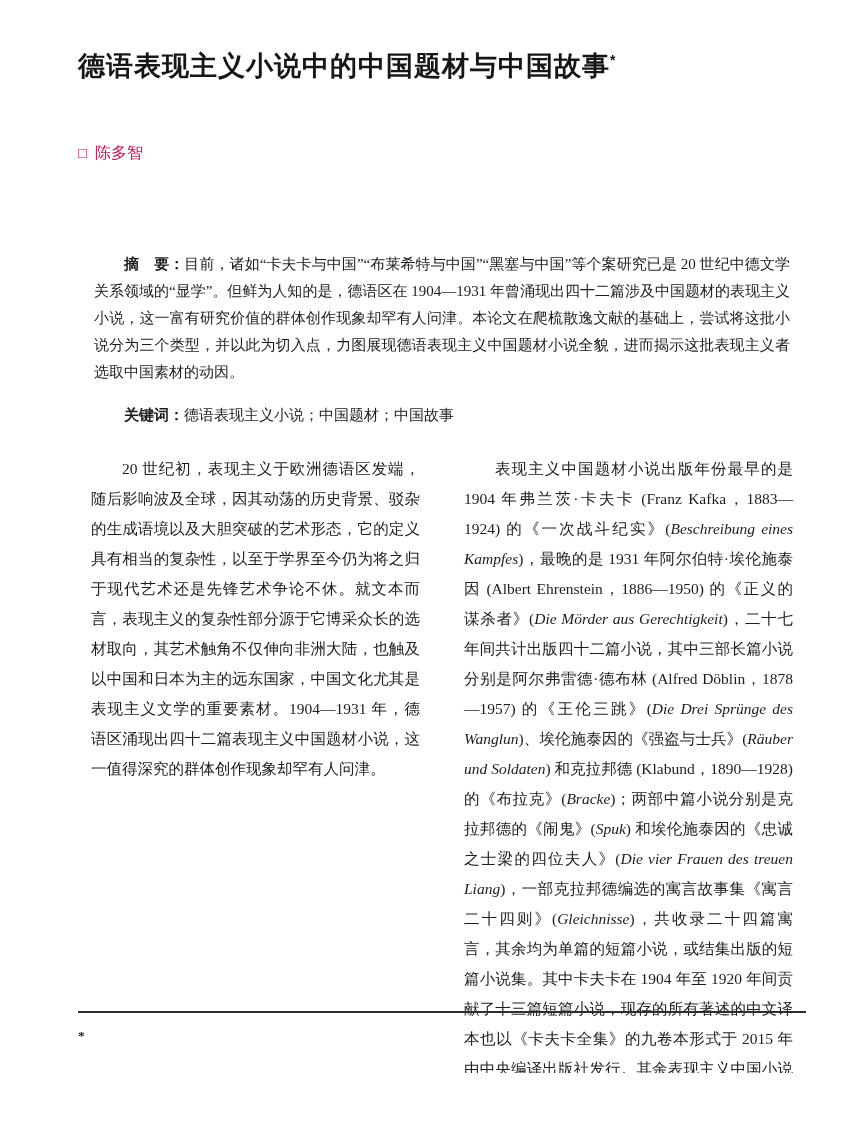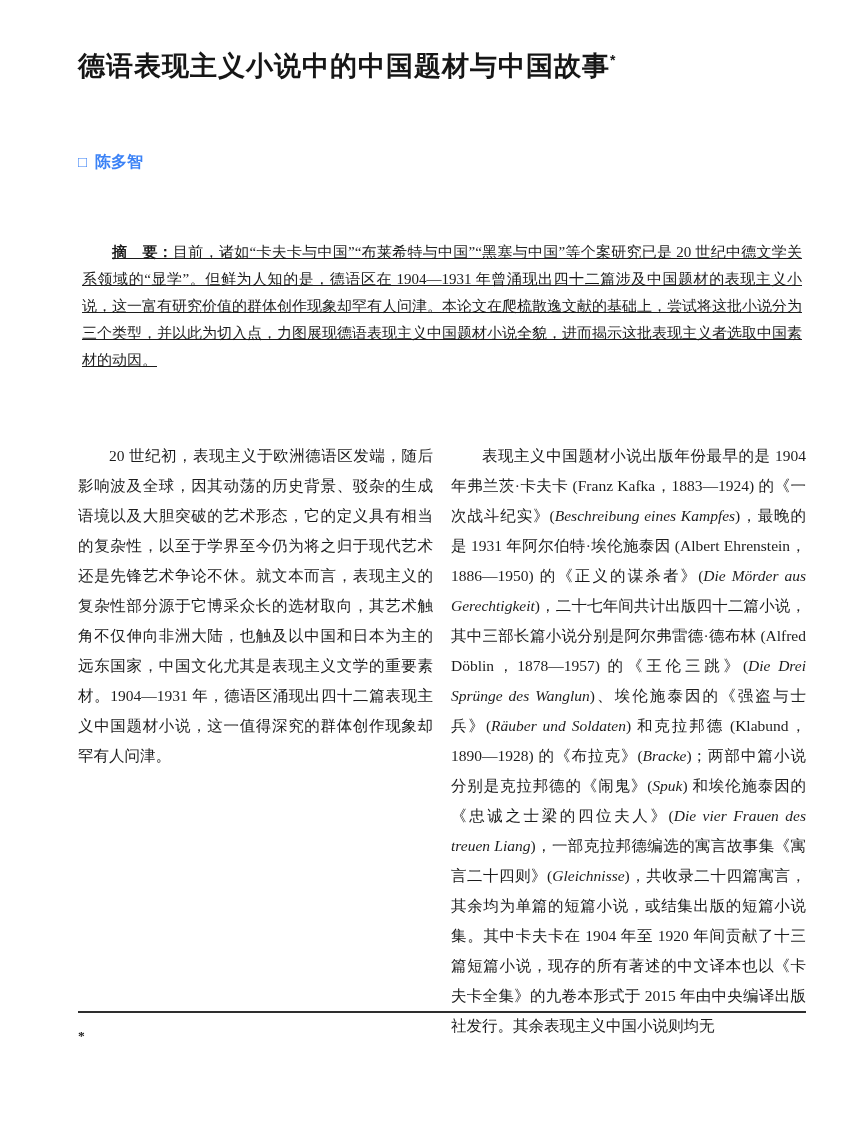--- a/index.html
+++ b/index.html
@@ -13,35 +13,35 @@
   }
   .abs{position:absolute;left:78px;right:61px;}
   .title{
     top:50px;margin:0;
     font-family:"Liberation Sans","DejaVu Sans",sans-serif;
     font-size:27px;font-weight:700;color:#161616;
     letter-spacing:1px;line-height:1.25;
   }
   .title sup{font-size:14px;vertical-align:super;}
   .author{
-    top:152px;
+    top:143px;
     font-family:"Liberation Sans","DejaVu Sans",sans-serif;
-    font-size:16px;color:#3b82f6;font-weight:bold;
+    font-size:16px;color:#be185d;
   }
   .author .marker{margin-right:8px;font-size:15px;}
   .meta{top:235px;font-size:15px;line-height:27px;color:#1c1c1c;}
-  .meta p{margin:4px;text-indent:2em;text-align:justify;text-decoration:underline;}
+  .meta p{margin:16px;text-indent:2em;text-align:justify;}
   .meta b{font-weight:700;}
   .doi-label{margin-left:34px;}
   .columns{
     top:441px;height:548px;
     display:flex;gap:18px;
   }
   .col{width:355px;font-size:15.5px;line-height:30px;text-align:justify;}
-  .col p{margin:0;text-indent:2em;}
+  .col p{margin:13px;text-indent:2em;}
   .col h2{
     margin:0;font-size:16px;font-weight:700;color:#141414;
     text-indent:0;line-height:30px;
   }
   .col i{font-style:italic;}
   .footnote{
     top:1011px;
     border-top:2px solid #2e2e2e;
     padding-top:9px;
     font-size:13.5px;line-height:27px;
@@ -66,20 +66,21 @@
 <div class="page">
 
   <h1 class="abs title"><span>德语表现主义小说中的中国题材与中国故事</span><sup>*</sup></h1>
 
   <div class="abs author">
     <span class="marker">□</span><span>陈多智</span>
   </div>
 
   <div class="abs meta">
     <p><b>摘　要：</b><span>目前，诸如“卡夫卡与中国”“布莱希特与中国”“黑塞与中国”等个案研究已是 20 世纪中德文学关系领域的“显学”。但鲜为人知的是，德语区在 1904—1931 年曾涌现出四十二篇涉及中国题材的表现主义小说，这一富有研究价值的群体创作现象却罕有人问津。本论文在爬梳散逸文献的基础上，尝试将这批小说分为三个类型，并以此为切入点，力图展现德语表现主义中国题材小说全貌，进而揭示这批表现主义者选取中国素材的动因。</span></p>
+    <p><b>关键词：</b><span>德语表现主义小说；中国题材；中国故事</span></p>
   </div>
 
   <div class="abs columns">
     <div class="col">
       <p>20 世纪初，表现主义于欧洲德语区发端，随后影响波及全球，因其动荡的历史背景、驳杂的生成语境以及大胆突破的艺术形态，它的定义具有相当的复杂性，以至于学界至今仍为将之归于现代艺术还是先锋艺术争论不休。就文本而言，表现主义的复杂性部分源于它博采众长的选材取向，其艺术触角不仅伸向非洲大陆，也触及以中国和日本为主的远东国家，中国文化尤其是表现主义文学的重要素材。1904—1931 年，德语区涌现出四十二篇表现主义中国题材小说，这一值得深究的群体创作现象却罕有人问津。</p>
     </div>
     <div class="col">
       <p><span>表现主义中国题材小说出版年份最早的是 1904 年弗兰茨·卡夫卡 (Franz Kafka，1883—1924) 的《一次战斗纪实》(</span><i>Beschreibung eines Kampfes</i><span>)，最晚的是 1931 年阿尔伯特·埃伦施泰因 (Albert Ehrenstein，1886—1950) 的《正义的谋杀者》(</span><i>Die Mörder aus Gerechtigkeit</i><span>)，二十七年间共计出版四十二篇小说，其中三部长篇小说分别是阿尔弗雷德·德布林 (Alfred Döblin，1878—1957) 的《王伦三跳》(</span><i>Die Drei Sprünge des Wanglun</i><span>)、埃伦施泰因的《强盗与士兵》(</span><i>Räuber und Soldaten</i><span>) 和克拉邦德 (Klabund，1890—1928) 的《布拉克》(</span><i>Bracke</i><span>)；两部中篇小说分别是克拉邦德的《闹鬼》(</span><i>Spuk</i><span>) 和埃伦施泰因的《忠诚之士梁的四位夫人》(</span><i>Die vier Frauen des treuen Liang</i><span>)，一部克拉邦德编选的寓言故事集《寓言二十四则》(</span><i>Gleichnisse</i><span>)，共收录二十四篇寓言，其余均为单篇的短篇小说，或结集出版的短篇小说集。其中卡夫卡在 1904 年至 1920 年间贡献了十三篇短篇小说，现存的所有著述的中文译本也以《卡夫卡全集》的九卷本形式于 2015 年由中央编译出版社发行。其余表现主义中国小说则均无</span></p>
     </div>
   </div>

